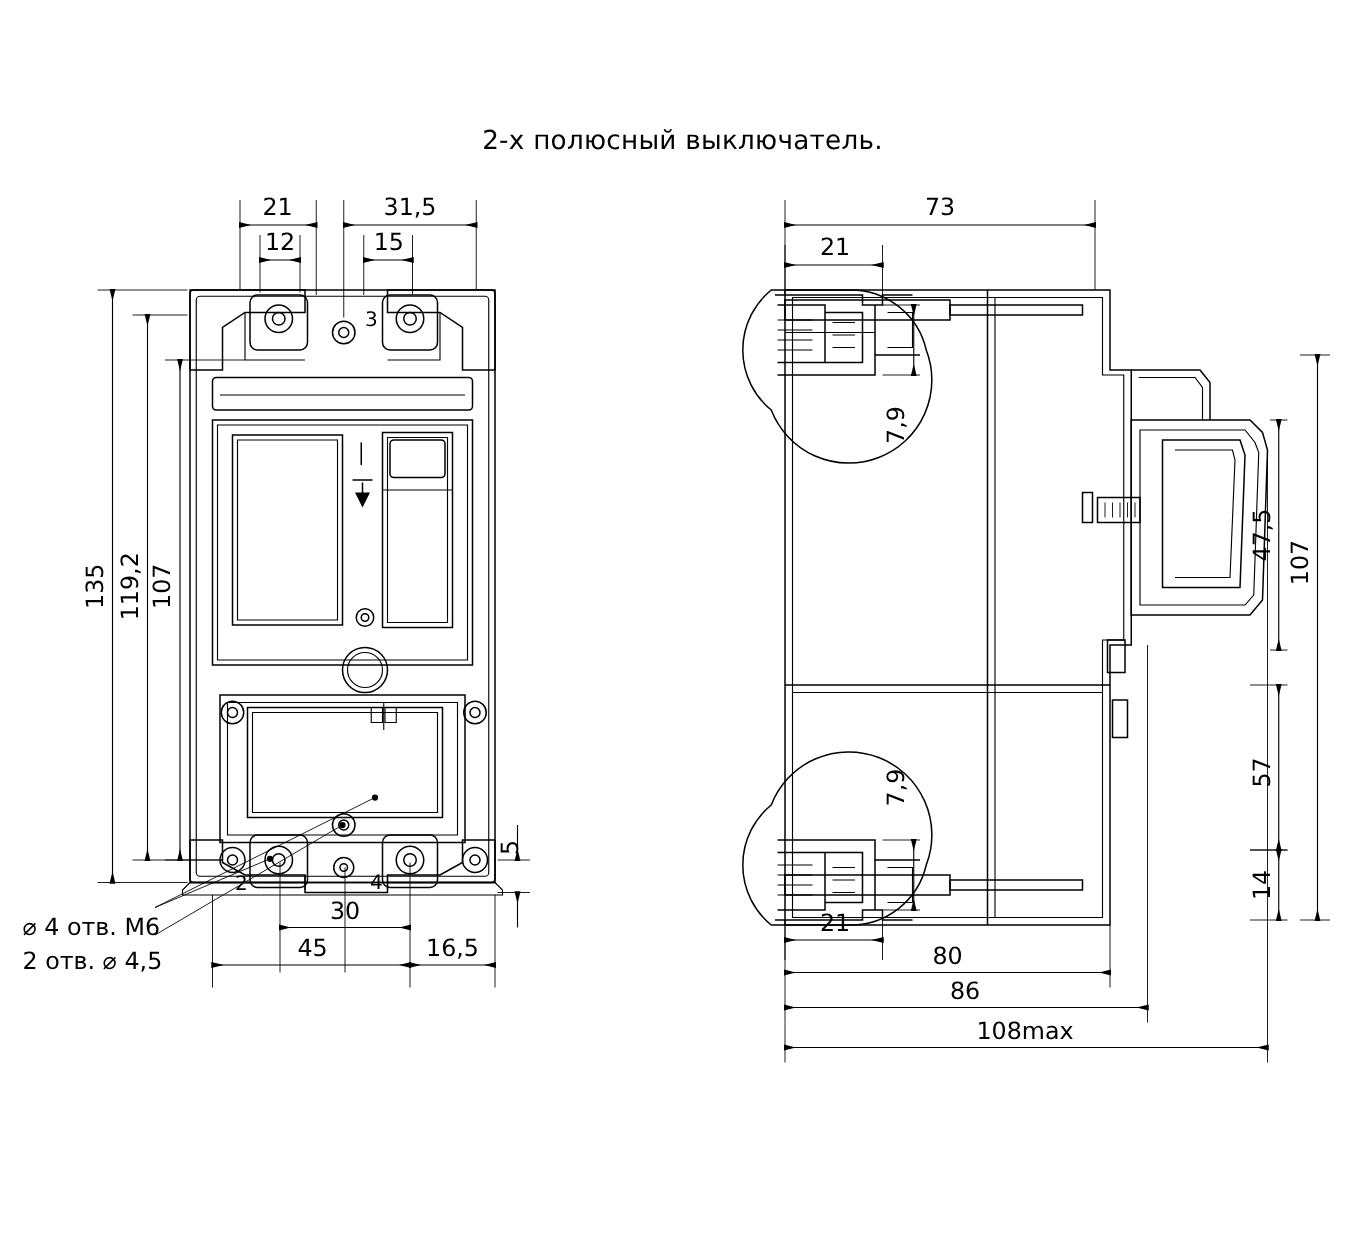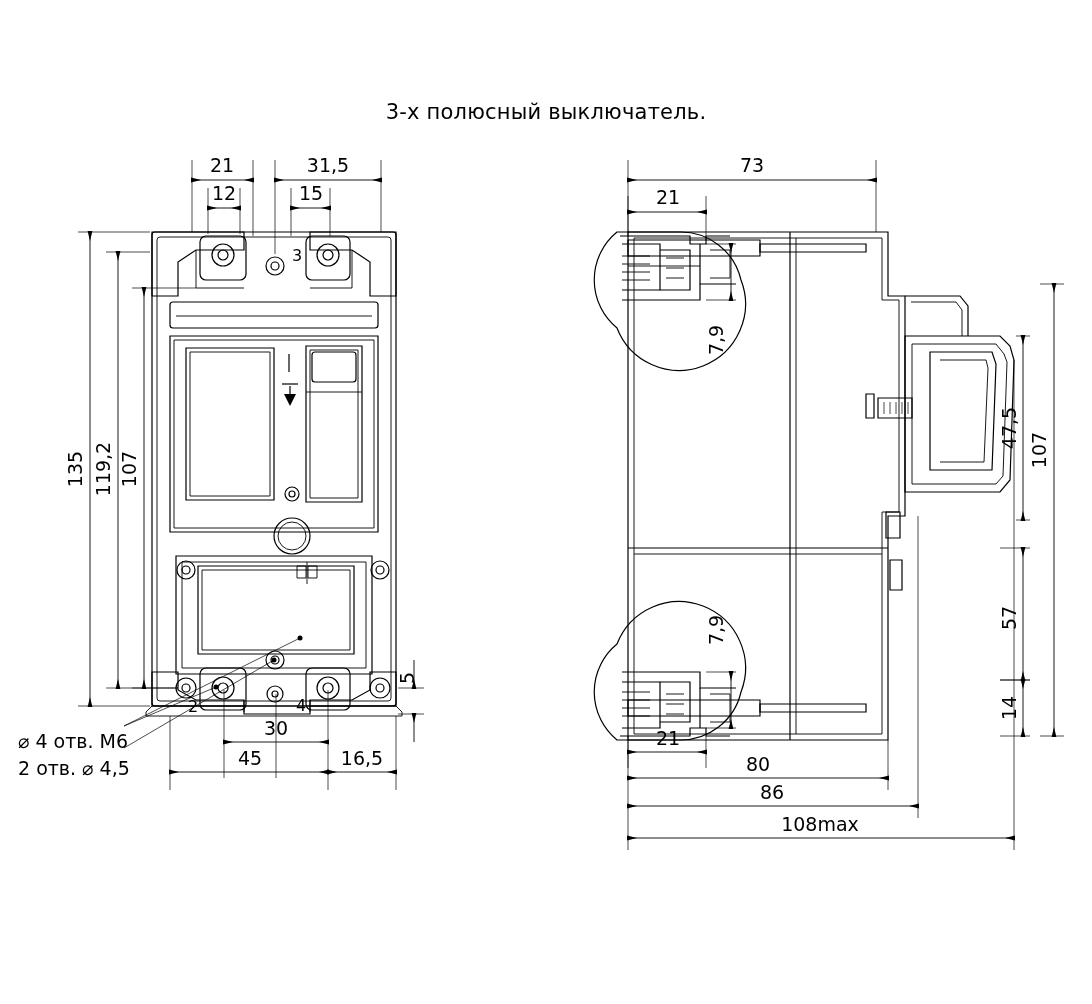--- a/index.html
+++ b/index.html
@@ -78,21 +78,21 @@
     stroke: #000;
     stroke-width: 0.7;
     fill: none;
   }
 </style>
 </head>
 <body>
 
 <div id="page">
 
-  <div class="title-text">3-х полюсный выключатель.</div>
+  <div class="title-text">2-х полюсный выключатель.</div>
 
   <svg id="drawing-svg" width="1092" height="1004" viewBox="0 0 1092 1004">
 
     <defs>
       <marker id="ar" markerWidth="10" markerHeight="8" refX="9" refY="4" orient="auto" markerUnits="userSpaceOnUse">
         <polygon class="arrow" points="0,4 10,1.6 10,6.4"></polygon>
       </marker>
       <marker id="arr" markerWidth="10" markerHeight="8" refX="1" refY="4" orient="auto" markerUnits="userSpaceOnUse">
         <polygon class="arrow" points="10,4 0,1.6 0,6.4"></polygon>
       </marker>

